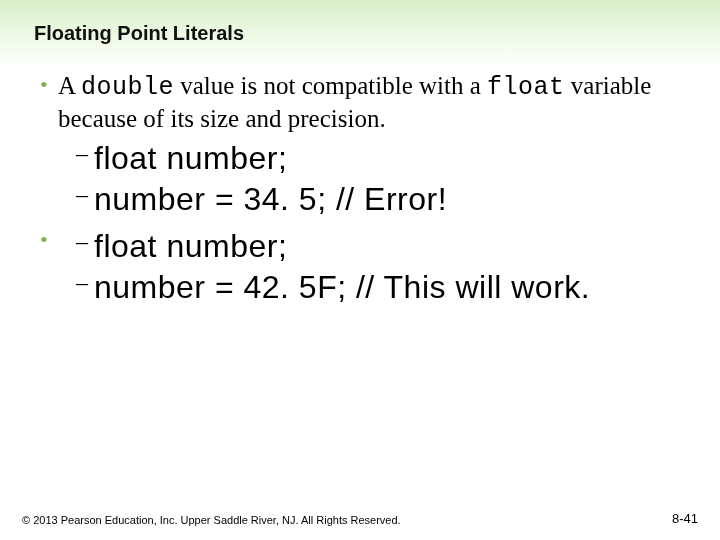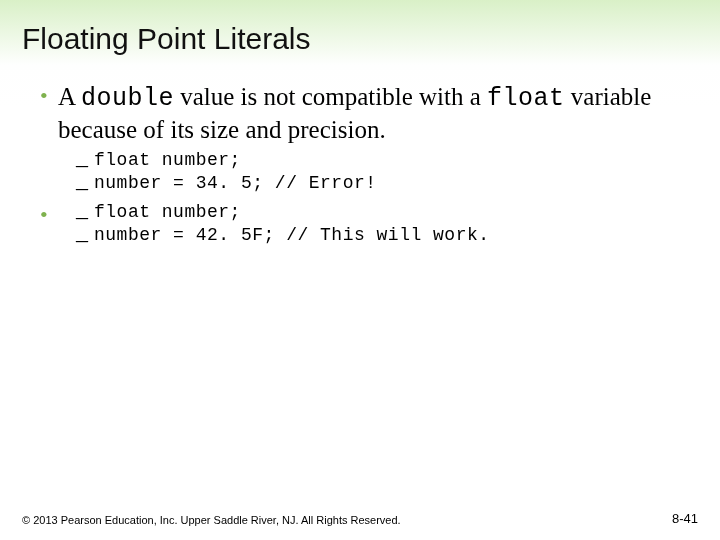--- a/index.html
+++ b/index.html
@@ -6,25 +6,25 @@
   html, body { width: 720px; height: 540px; }
   body {
     background: linear-gradient(to bottom, #d9f0c7 0%, #fefffe 12%, #ffffff 20%, #ffffff 100%);
     font-family: "Times New Roman", Times, serif;
     color: #000;
     position: relative;
     padding: 22px 22px 0 22px;
   }
   .title {
     font-family: Arial, Helvetica, sans-serif;
-    font-size: 30px;
-    font-weight: 400;
+    font-size: 20px;
+    font-weight: 700;
     color: #111;
     margin-bottom: 26px;
-    margin-left: 0;
+    margin-left: 12px;
   }
   ul.outer {
     list-style: none;
     padding-left: 18px;
   }
   ul.outer > li {
     position: relative;
     padding-left: 18px;
     font-size: 25px;
     line-height: 1.22;
@@ -41,22 +41,22 @@
   }
   ul.inner {
     list-style: none;
     padding-left: 18px;
     margin-top: 4px;
     margin-bottom: 4px;
   }
   ul.inner > li {
     position: relative;
     padding-left: 18px;
-    font-family: Liberation Mono, monospace;
-    font-size: 18px;
+    font-family: Liberation Sans, sans-serif;
+    font-size: 32px;
     line-height: 1.28;
     letter-spacing: 0.5px;
   }
   ul.inner > li::before {
     content: "–";
     position: absolute;
     left: 0;
     top: 0;
     color: #000;
     font-family: "Times New Roman", Times, serif;

